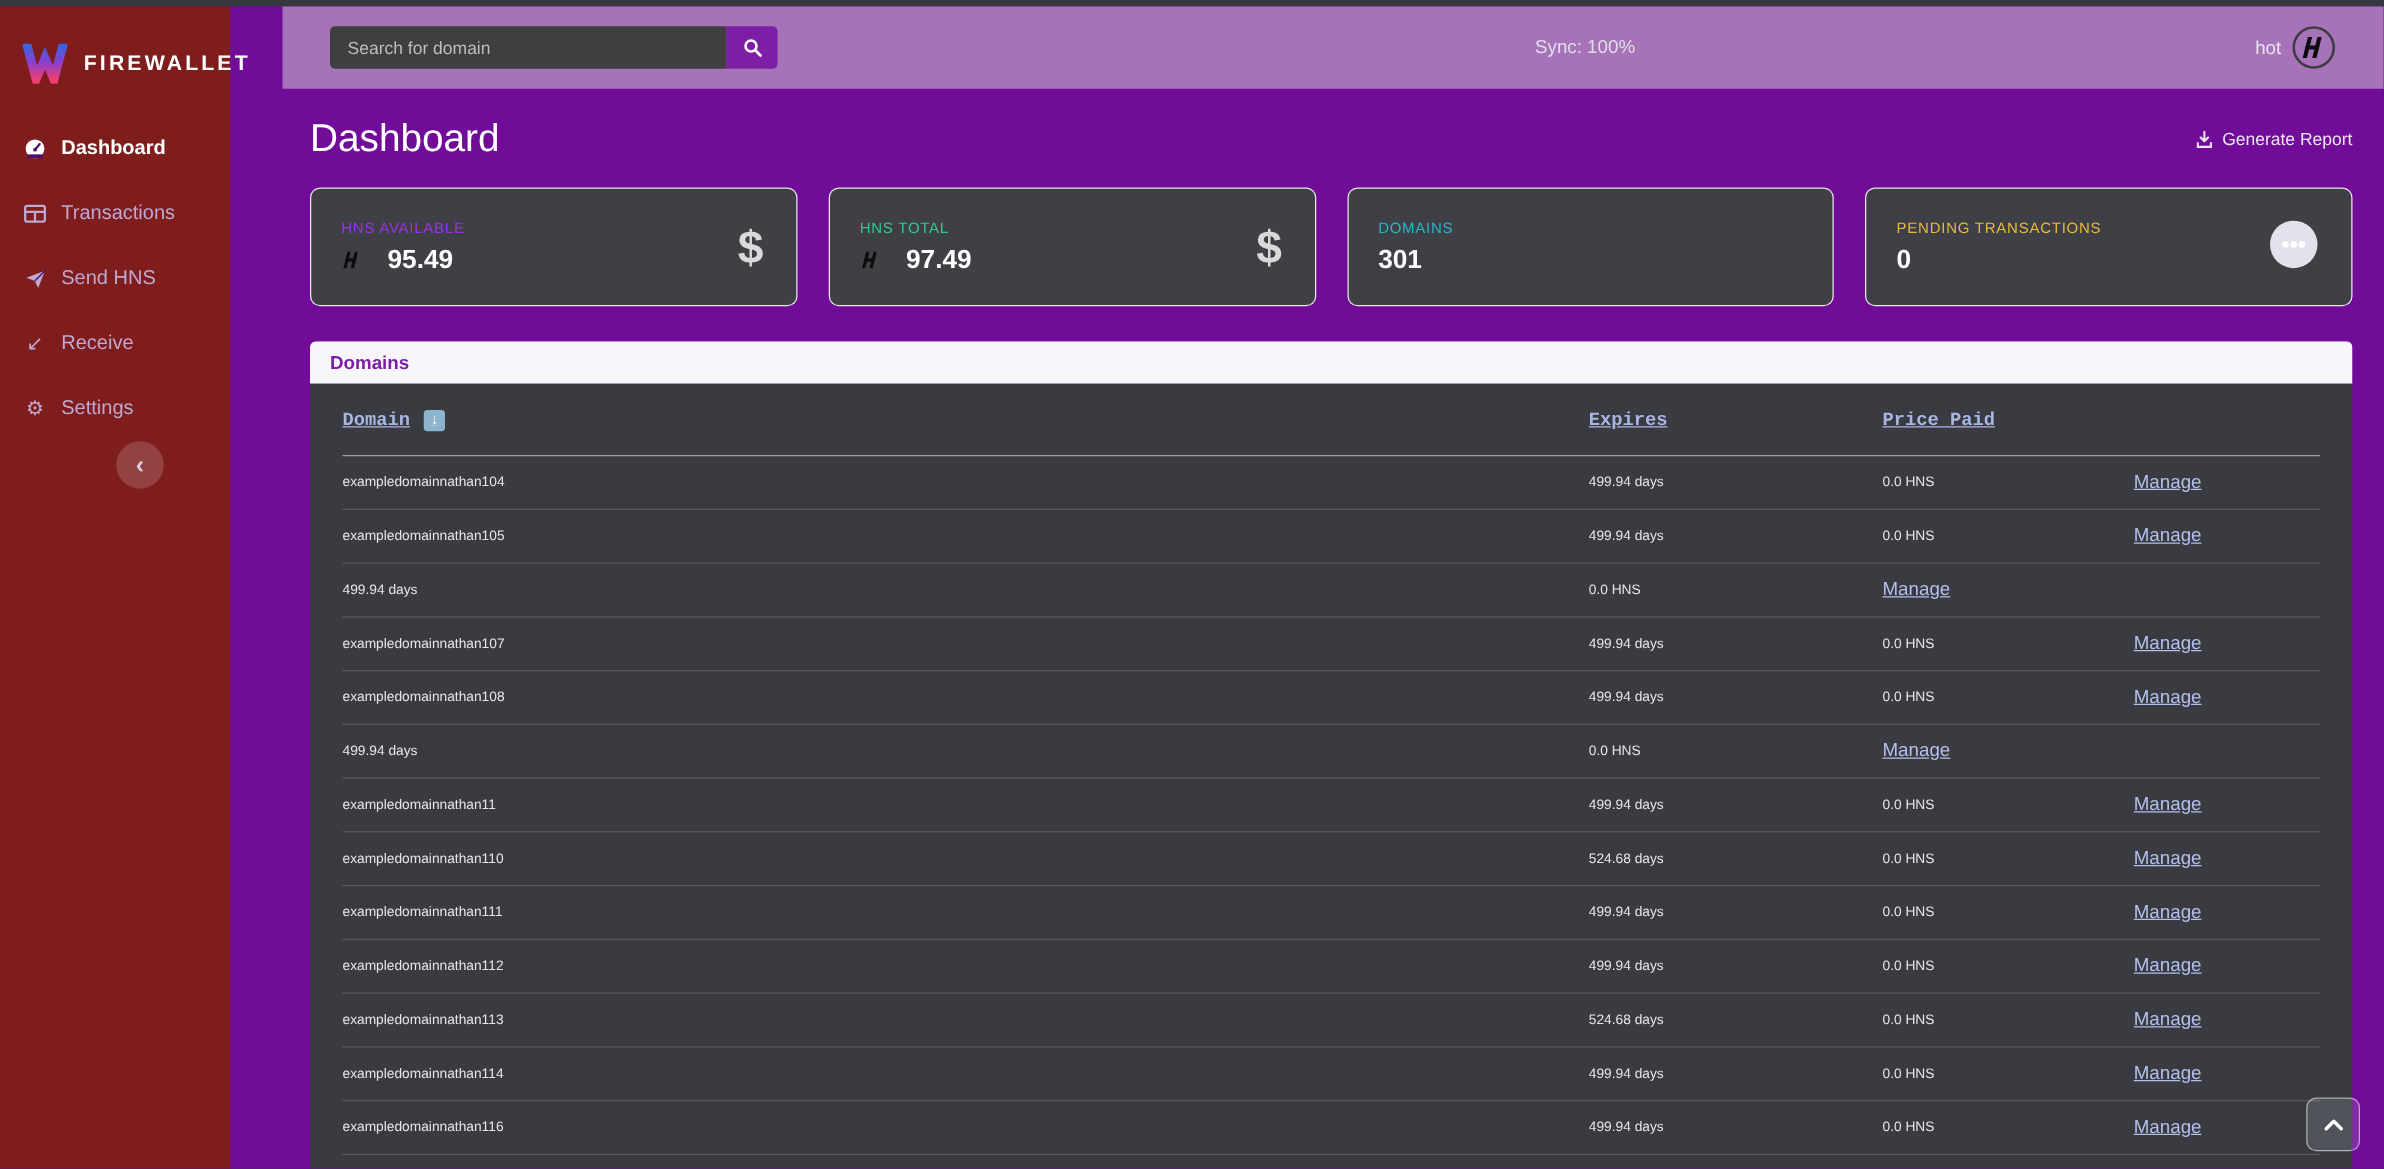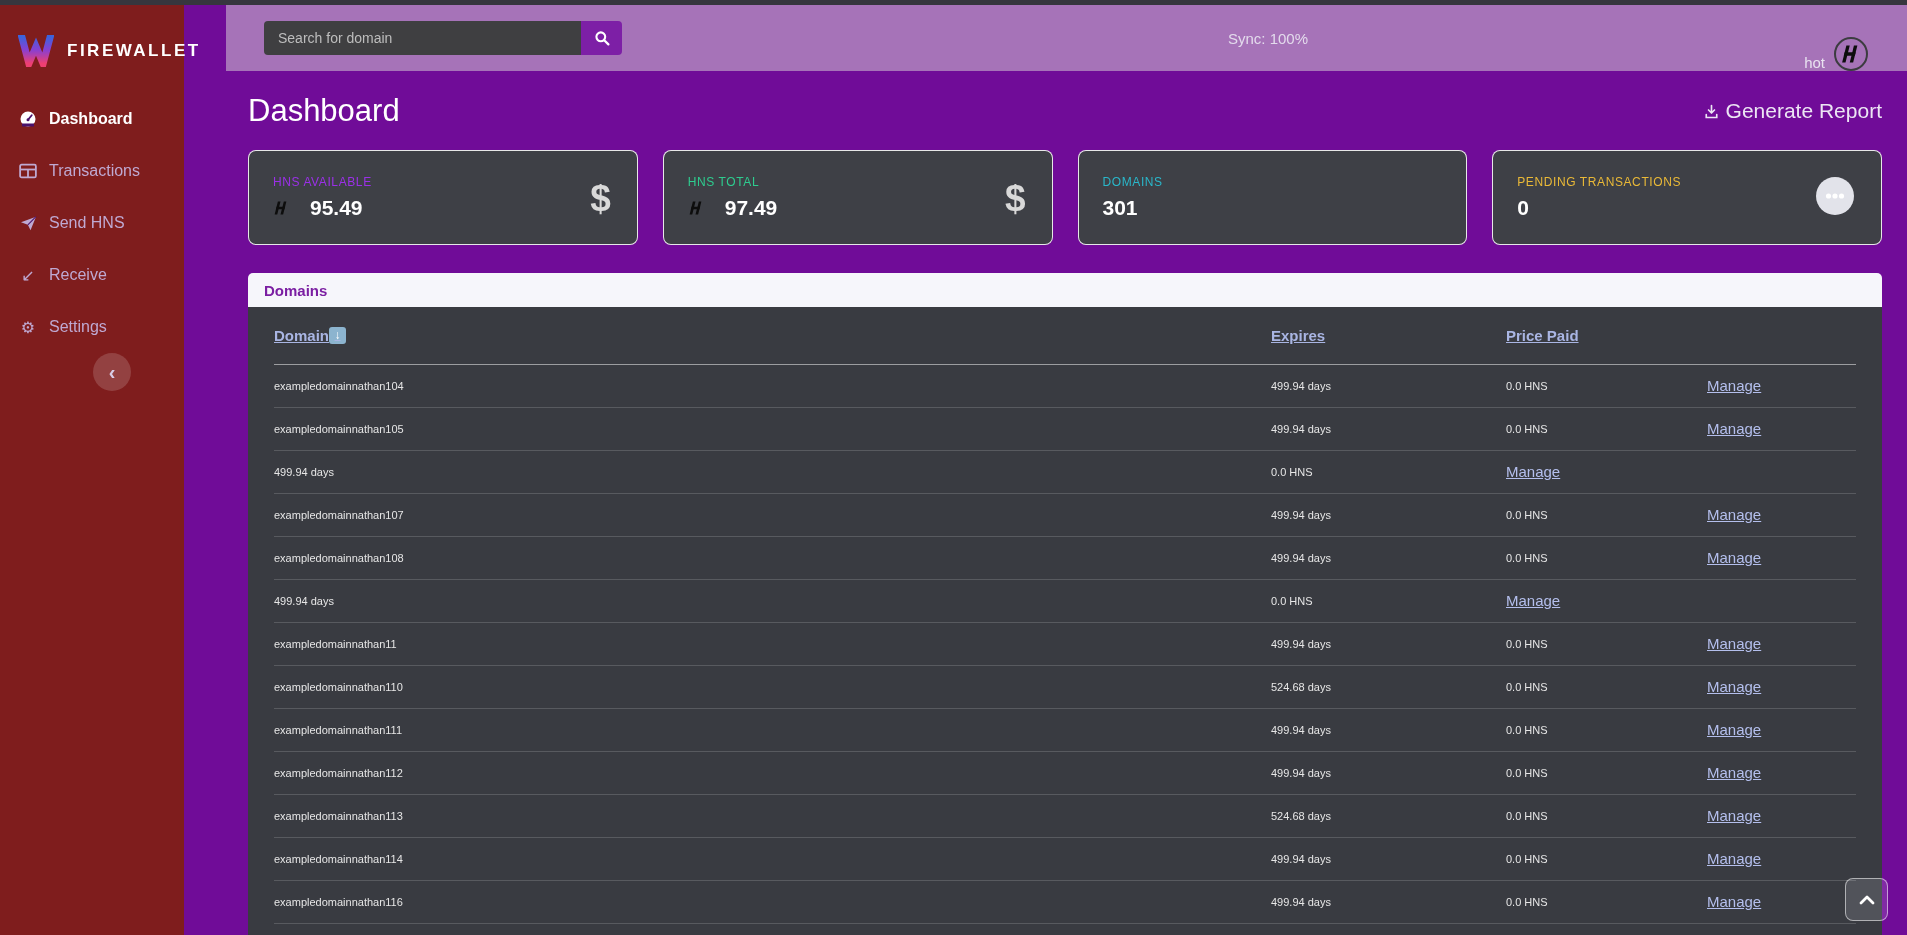--- a/index.html
+++ b/index.html
@@ -29,50 +29,50 @@
   .topbar{position:absolute;left:226px;top:5px;right:0;height:66px;background:#a673b8;z-index:10;}
   .search-group{position:absolute;left:38px;top:16px;height:34px;display:flex;}
   .search-input{width:317px;height:34px;background:#3f3f41;border:none;outline:none;
     border-radius:4px 0 0 4px;color:#fde047;font-size:14px;padding:0 14px;box-sizing:border-box;
     font-family:"Liberation Sans",sans-serif;}
   .search-input::placeholder{color:#bdbdbd;}
   .search-btn{width:41px;height:34px;background:#7d1fa6;border:none;border-radius:0 4px 4px 0;
     display:flex;align-items:center;justify-content:center;cursor:pointer;}
   .sync{position:absolute;left:1002px;top:50%;transform:translateY(-50%);
     color:#e3dbec;font-size:15px;}
-  .top-right{position:absolute;right:39px;top:0;height:66px;display:flex;align-items:flex-end;gap:9px;}
+  .top-right{position:absolute;right:39px;top:0;height:66px;display:flex;align-items:center;gap:9px;}
   .wallet-name{color:#e9e2f0;font-size:15px;}
   .hns-circle{width:34px;height:34px;border-radius:50%;border:2px solid #3c3c40;
     display:flex;align-items:center;justify-content:center;box-sizing:border-box;}
 
   
   .main{position:absolute;left:226px;top:71px;right:0;bottom:0;background:#700c98;overflow:hidden;}
   .page-head{display:flex;justify-content:space-between;align-items:center;padding:22px 25px 0 22px;}
   .page-title{color:#ffffff;font-size:31px;font-weight:500;}
-  .gen-report{display:flex;align-items:center;gap:7px;color:#ece5f4;font-size:21px;cursor:pointer;}
+  .gen-report{display:flex;align-items:center;gap:7px;color:#ece5f4;font-size:14px;cursor:pointer;}
 
   
   .cards{display:flex;gap:25px;margin:21px 25px 0 22px;}
   .card{flex:1;height:95px;background:#3e4046;border:1px solid rgba(255,255,255,0.88);
     border-radius:8px;box-sizing:border-box;position:relative;
     display:flex;flex-direction:column;justify-content:center;padding-left:24px;}
   .card-label{font-size:12px;font-weight:normal;letter-spacing:0.6px;margin-bottom:7px;}
   .card-value{display:flex;align-items:center;gap:20px;color:#ffffff;font-size:21px;font-weight:bold;}
   .card-right{position:absolute;right:26px;top:50%;transform:translateY(-50%);}
   .dollar{font-size:37px;font-weight:bold;color:#d9d9d9;line-height:1;}
 
   
   .panel{margin:28px 25px 0 22px;height:690px;border-radius:5px 5px 0 0;overflow:hidden;}
   .panel-head{height:34px;background:#f6f6fb;display:flex;align-items:center;padding-left:16px;
     color:#7b1fa2;font-size:15px;font-weight:bold;}
   .panel-body{background:#393b41;height:656px;padding:0 26px;}
   .t-head,.t-row{display:grid;grid-template-columns:997px 235px 201px 1fr;align-items:center;}
   .t-head{height:57px;border-bottom:1px solid rgba(255,255,255,0.5);}
   .t-head a{color:#a9b5e3;font-size:15px;font-weight:bold;text-decoration:underline;cursor:pointer;
-    display:inline-flex;align-items:flex-end;gap:0;width:max-content;}
+    display:inline-flex;align-items:flex-end;gap:11px;width:max-content;font-family:Liberation Mono, monospace;}
   .sort-badge{display:inline-flex;align-items:center;justify-content:center;width:17px;height:17px;
     background:#8cb4cf;border-radius:3px;color:#ffffff;font-size:12px;font-weight:bold;text-decoration:none;}
   .t-row{height:42px;border-bottom:1px solid rgba(255,255,255,0.16);}
   .t-row .cell{color:#e6e6e6;font-size:11px;}
   .manage-link{color:#b4bfed;font-size:15px;text-decoration:underline;cursor:pointer;width:max-content;}
 
   
   .scroll-top{position:absolute;left:1845px;top:878px;width:43px;height:43px;z-index:40;
     background:rgba(235,235,245,0.14);border:1px solid rgba(255,255,255,0.55);border-radius:8px;
     display:flex;align-items:center;justify-content:center;cursor:pointer;box-sizing:border-box;}

